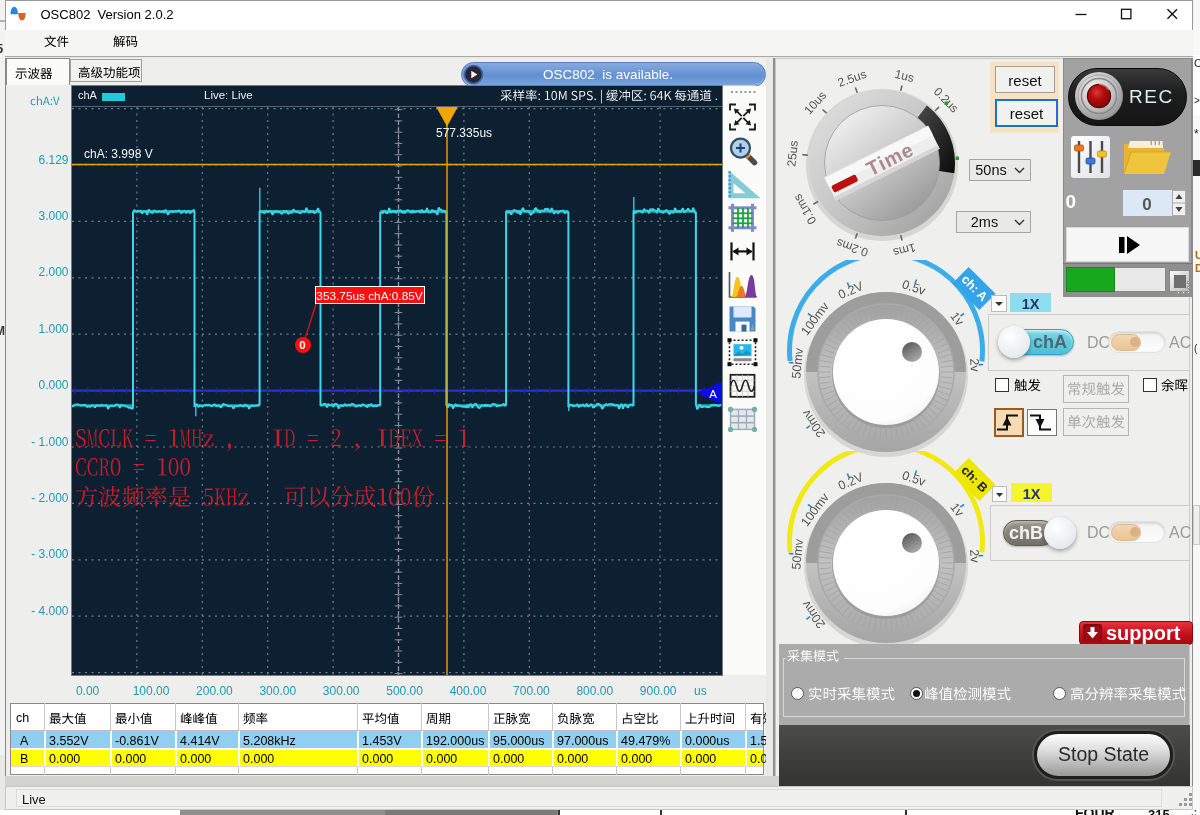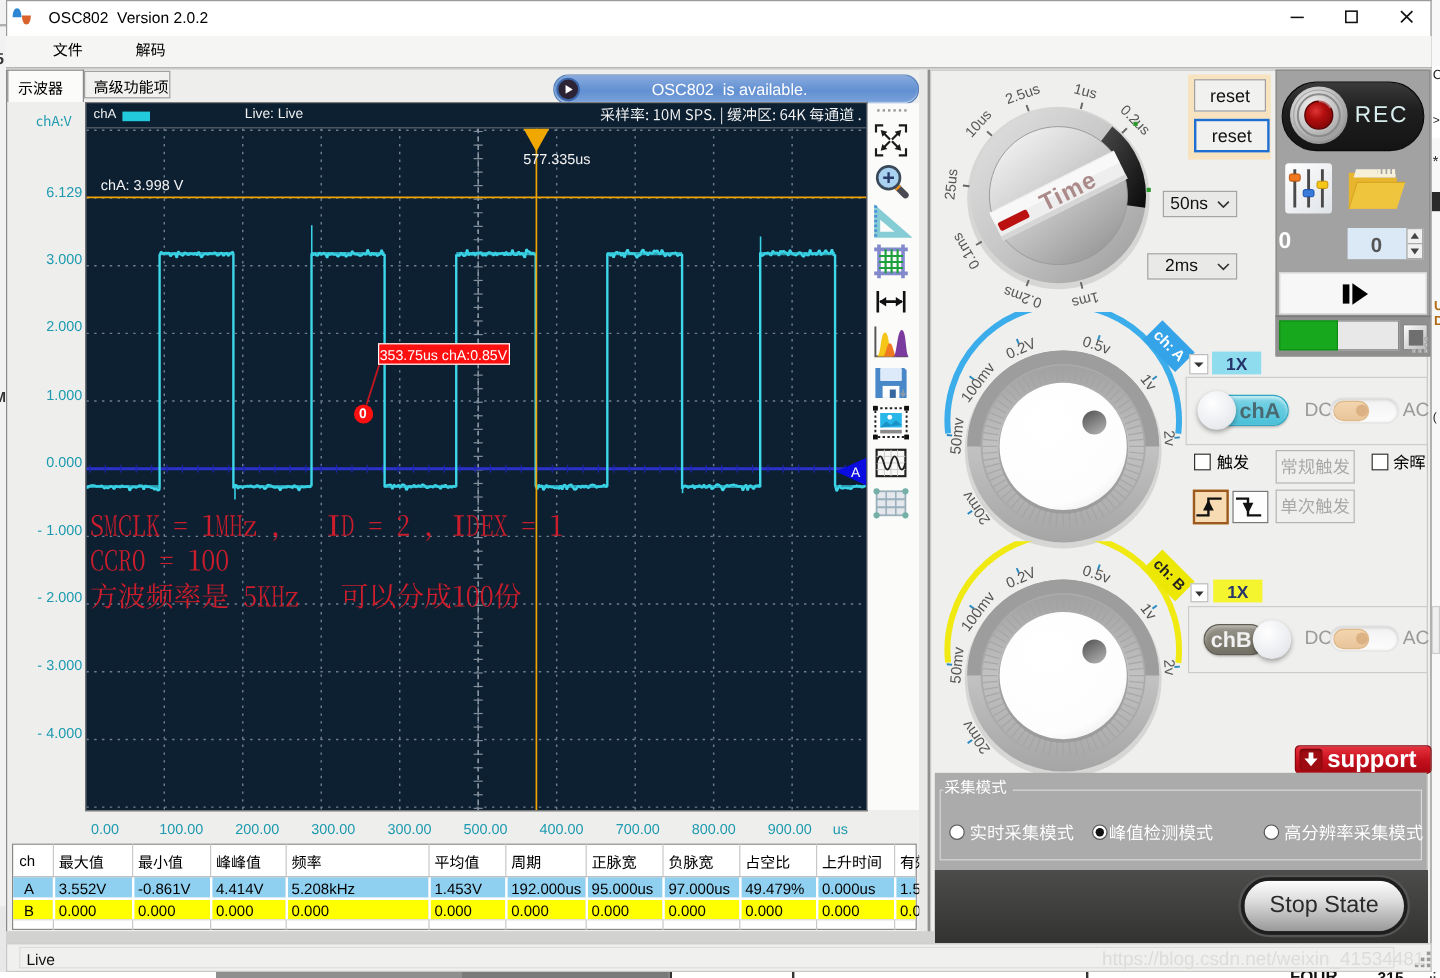--- a/index.html
+++ b/index.html
@@ -871,13 +871,12 @@
 <div style="position:absolute;left:5px;top:786px;width:1188px;height:24px;background:#f0f0ee;border:1px solid #c8c8c6;"></div>
 <div style="position:absolute;left:16px;top:789px;width:1146px;height:18px;border:1px solid #dcdcda;"></div>
 <div style="position:absolute;left:22px;top:792.5px;font-family:&quot;Liberation Sans&quot;, sans-serif;font-size:13px;color:#111;font-weight:normal;white-space:nowrap;line-height:1;">Live</div>
 <div style="position:absolute;left:1189px;top:803px;width:2.5px;height:2.5px;background:#9a9a9a;"></div>
 <div style="position:absolute;left:1184px;top:803px;width:2.5px;height:2.5px;background:#9a9a9a;"></div>
 <div style="position:absolute;left:1179px;top:803px;width:2.5px;height:2.5px;background:#9a9a9a;"></div>
 <div style="position:absolute;left:1189px;top:798px;width:2.5px;height:2.5px;background:#9a9a9a;"></div>
 <div style="position:absolute;left:1184px;top:798px;width:2.5px;height:2.5px;background:#9a9a9a;"></div>
 <div style="position:absolute;left:1189px;top:793px;width:2.5px;height:2.5px;background:#9a9a9a;"></div>
 <div style="position:absolute;left:1191px;top:808px;font-family:&quot;Liberation Sans&quot;, sans-serif;font-size:10px;color:#333;font-weight:bold;white-space:nowrap;line-height:1;">.:</div>
-<div style="position:absolute;right:13px;top:790.5px;font-family:&quot;Liberation Sans&quot;,sans-serif;font-size:15.8px;color:#dcdcda;white-space:nowrap;">https://blog.csdn.net/weixin_41534481</div>
 </div>
 </body></html>

